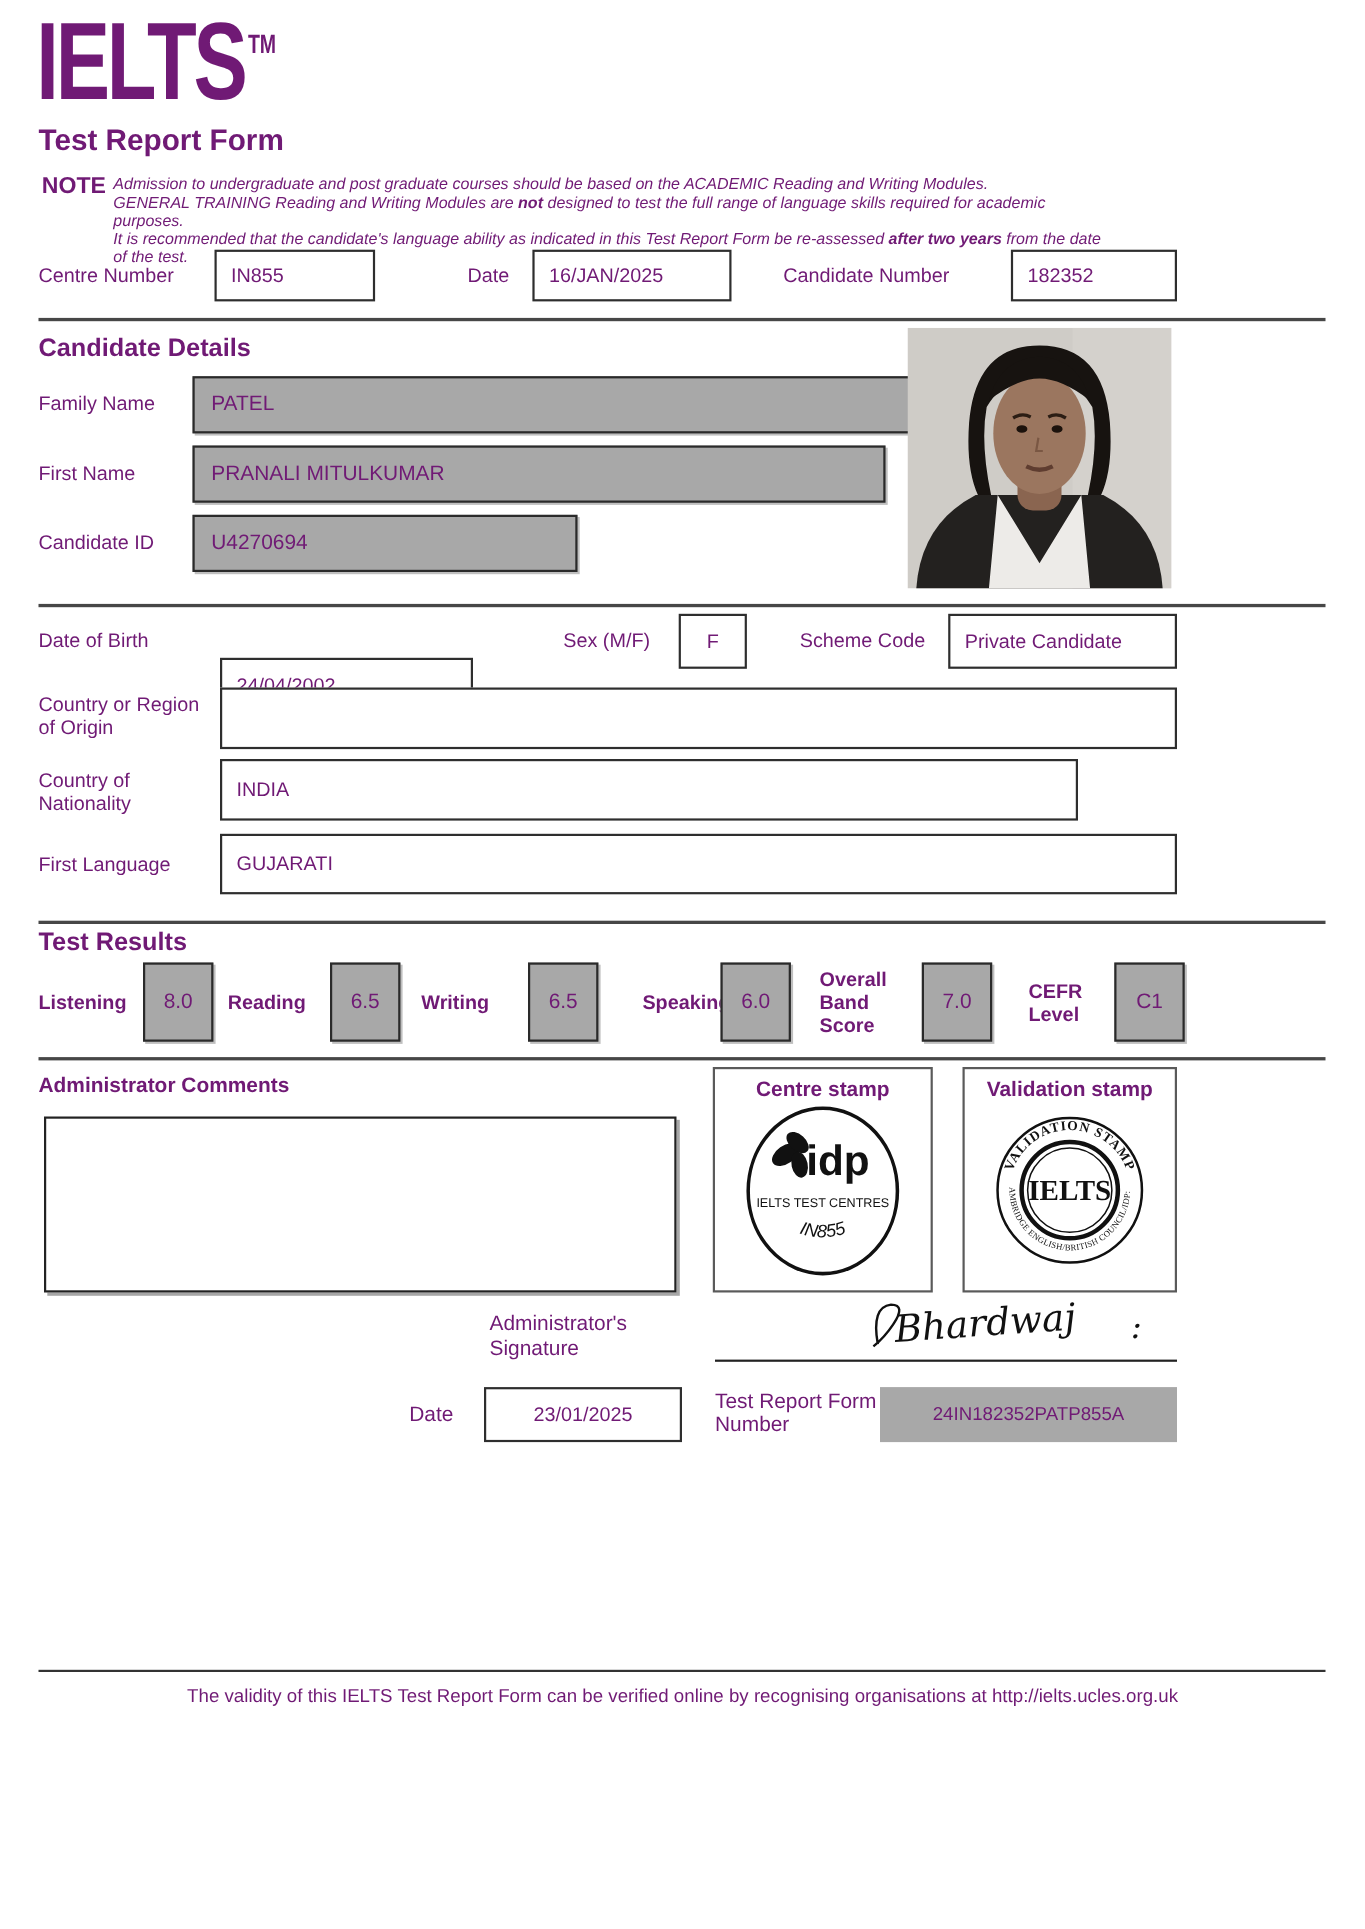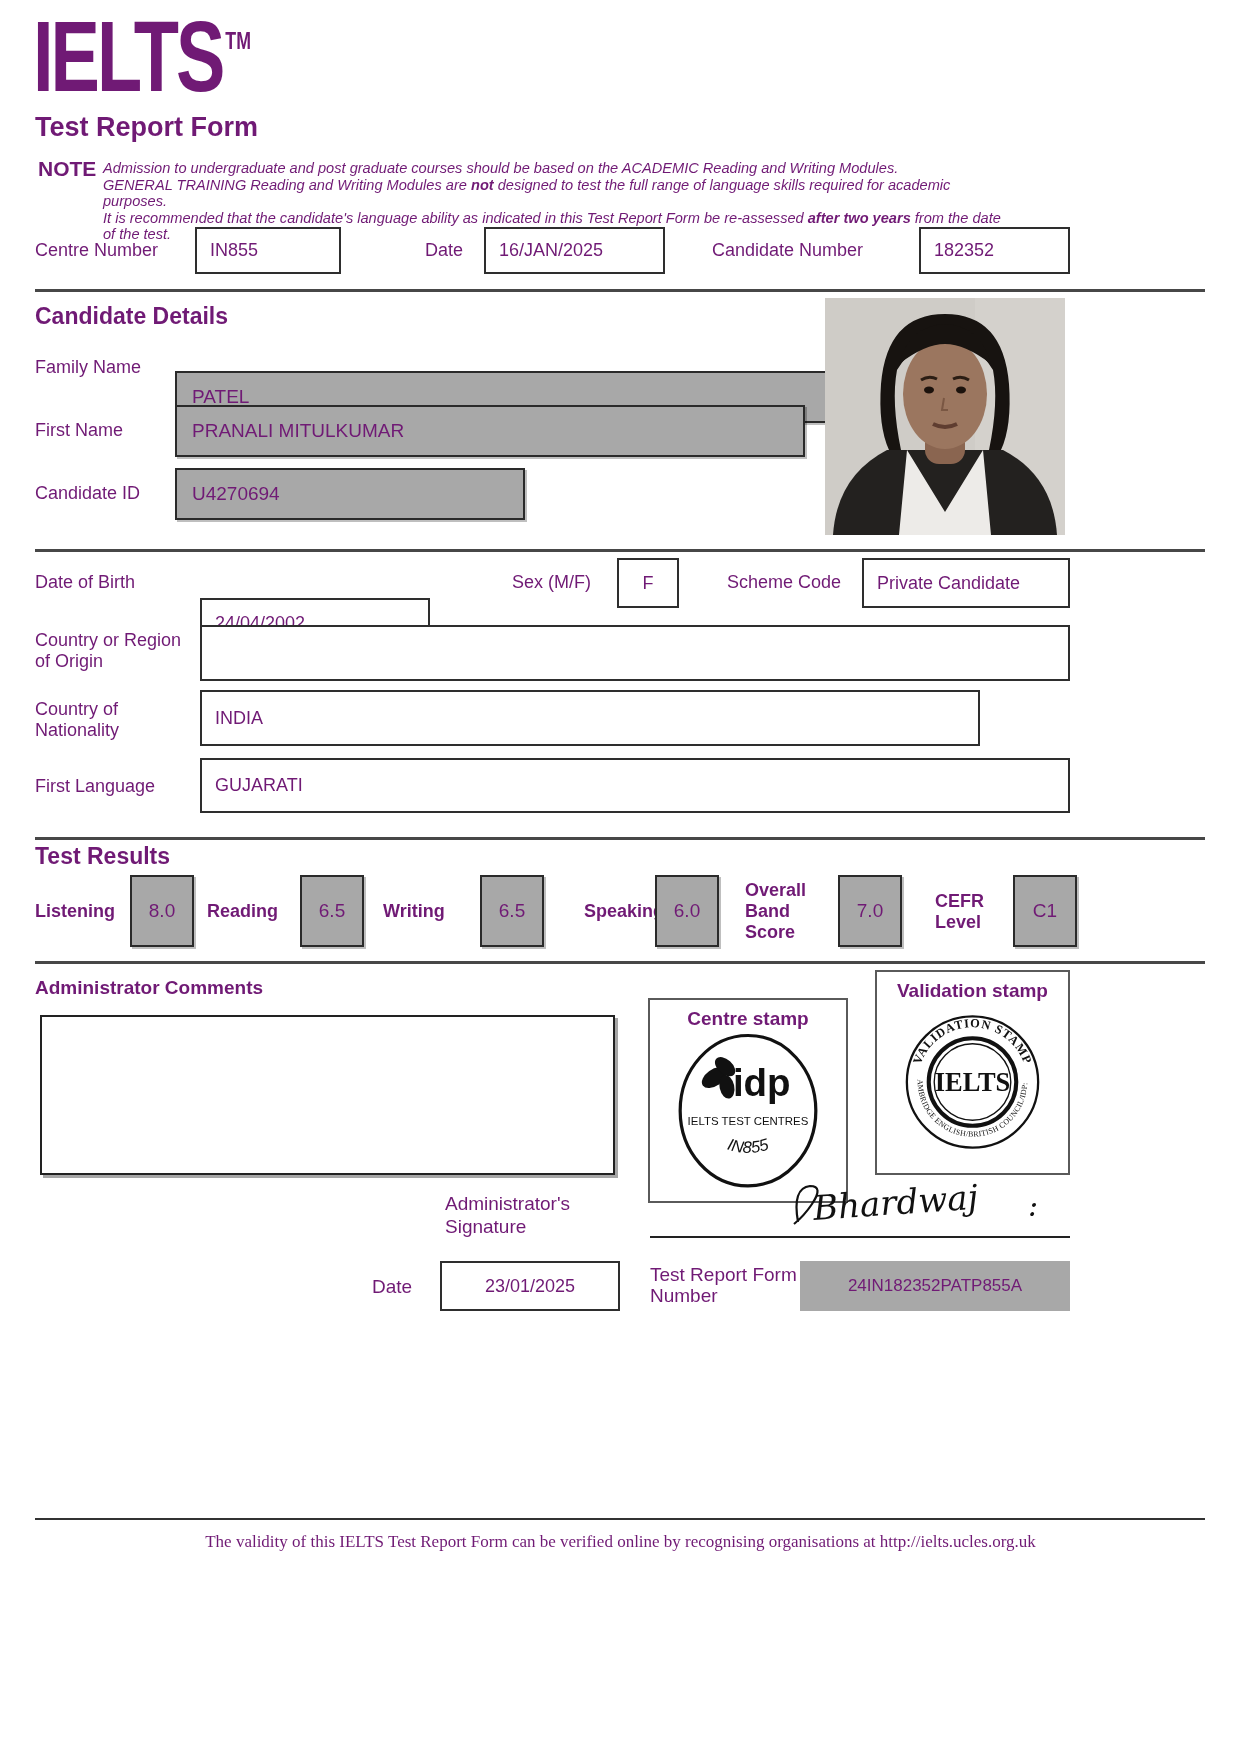--- a/index.html
+++ b/index.html
@@ -51,21 +51,21 @@
   <div class="wbox" style="left:484px;top:227px;width:181px;height:47px;">16/JAN/2025</div>
 
   <div class="lbl" style="left:712px;top:240px;">Candidate Number</div>
   <div class="wbox" style="left:919px;top:227px;width:151px;height:47px;">182352</div>
 
   <div class="rule" style="top:289px;"></div>
 
   <div class="sec-title" style="left:35px;top:303px;">Candidate Details</div>
 
   <div class="lbl" style="left:35px;top:357px;">Family Name</div>
-  <div class="gbox" style="left:175px;top:342px;width:738px;height:52px;margin-top:29px;">PATEL</div>
+  <div class="gbox" style="left:175px;top:342px;width:738px;height:52px;">PATEL</div>
 
   <div class="lbl" style="left:35px;top:420px;">First Name</div>
   <div class="gbox" style="left:175px;top:405px;width:630px;height:52px;">PRANALI MITULKUMAR</div>
 
   <div class="lbl" style="left:35px;top:483px;">Candidate ID</div>
   <div class="gbox" style="left:175px;top:468px;width:350px;height:52px;">U4270694</div>
 
   <div class="abs" style="left:825px;top:298px;width:240px;height:237px;">
     <svg width="240" height="237" viewBox="0 0 240 237" xmlns="http://www.w3.org/2000/svg">
       <rect width="240" height="237" fill="#cfccc7"></rect>
@@ -126,21 +126,21 @@
 
   <div class="score-lbl" style="left:935px;top:891px;width:72px;">CEFR Level</div>
   <div class="score-box" style="left:1013px;">C1</div>
 
   <div class="rule" style="top:961px;"></div>
 
   <div class="abs" style="left:35px;top:977px;font-size:19px;font-weight:bold;">Administrator Comments</div>
   <div class="abs" style="left:40px;top:1015px;width:575px;height:160px;border:2px solid #222;
        box-shadow:3px 3px 0 rgba(0,0,0,.35);box-sizing:border-box;background:#fff;"></div>
 
-  <div class="stamp-panel" style="left:648px;width:200px;margin-top:28px;">
+  <div class="stamp-panel" style="left:648px;width:200px;">
     <div class="stamp-title">Centre stamp</div>
     <svg width="160" height="165" viewBox="0 0 170 180" xmlns="http://www.w3.org/2000/svg">
       <ellipse cx="85" cy="88" rx="74" ry="82" fill="none" stroke="#111" stroke-width="3.5"></ellipse>
       <g fill="#111">
         <ellipse cx="48" cy="52" rx="15" ry="9" transform="rotate(-35 48 52)"></ellipse>
         <ellipse cx="60" cy="40" rx="13" ry="8" transform="rotate(42 60 40)"></ellipse>
         <ellipse cx="62" cy="62" rx="13" ry="8" transform="rotate(78 62 62)"></ellipse>
       </g>
       <text x="100" y="72" font-family="Liberation Sans, sans-serif" font-size="42" font-weight="bold" text-anchor="middle" fill="#111">idp</text>
       <text x="85" y="104" font-family="Liberation Sans, sans-serif" font-size="12.5" text-anchor="middle" fill="#111">IELTS TEST CENTRES</text>
@@ -181,15 +181,15 @@
   <div class="lbl" style="left:445px;top:1192px;width:150px;font-size:19px;line-height:23px;">Administrator's Signature</div>
 
   <div class="lbl" style="left:372px;top:1276px;font-size:19px;">Date</div>
   <div class="wbox" style="left:440px;top:1261px;width:180px;height:50px;justify-content:center;padding-left:0;">23/01/2025</div>
 
   <div class="lbl" style="left:650px;top:1264px;width:150px;font-size:19px;">Test Report Form Number</div>
   <div class="abs" style="left:800px;top:1261px;width:270px;height:50px;background:#a8a8a8;
        display:flex;align-items:center;justify-content:center;font-size:17px;box-sizing:border-box;">24IN182352PATP855A</div>
 
   <div class="abs" style="left:35px;top:1518px;width:1170px;height:2px;background:#333;"></div>
-  <div class="abs" style="left:0;top:1532px;width:1241px;text-align:center;font-size:17px;font-family:Liberation Serif, serif;">The validity of this IELTS Test Report Form can be verified online by recognising organisations at http://ielts.ucles.org.uk</div>
+  <div class="abs" style="left:0;top:1532px;width:1241px;text-align:center;font-size:17px;">The validity of this IELTS Test Report Form can be verified online by recognising organisations at http://ielts.ucles.org.uk</div>
 
 </div>
 
 </body></html>

